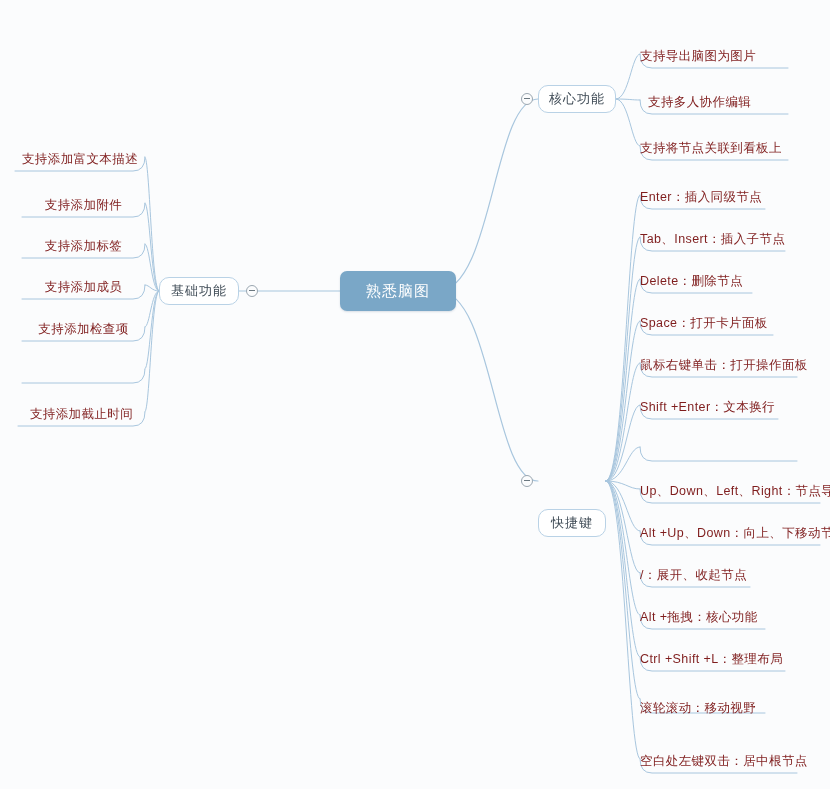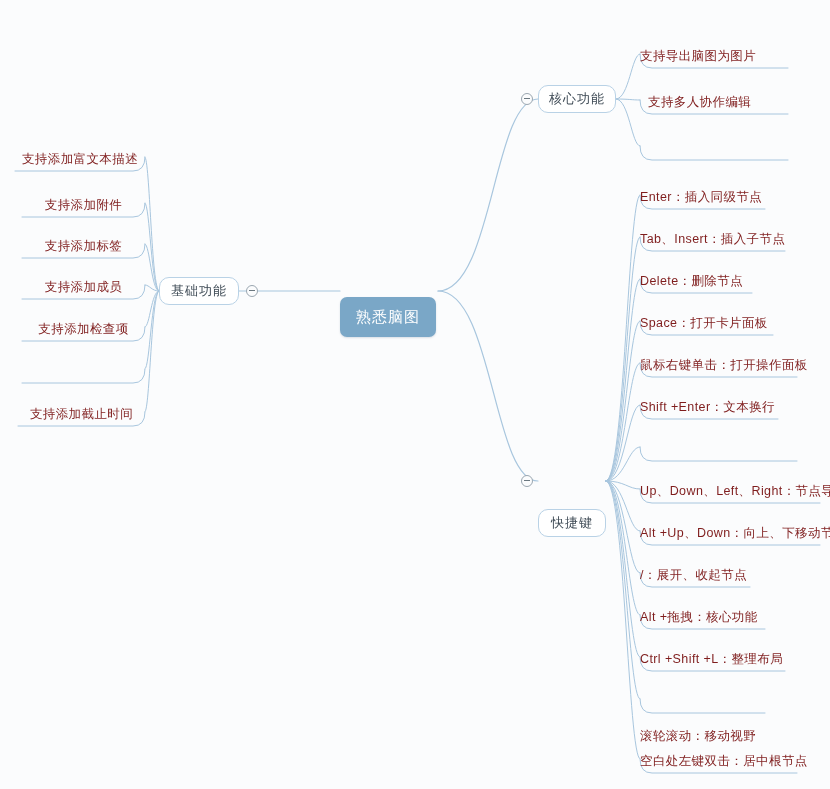--- a/index.html
+++ b/index.html
@@ -138,25 +138,26 @@
       <path d="M 606 481 C 624.7 481, 628.1 573, 640 573" fill="none" stroke="#a8c6de" stroke-width="1" stroke-linecap="round"></path>
       <path d="M 765 629 L 652 629 Q 640 629, 640 615" fill="none" stroke="#a8c6de" stroke-width="1" stroke-linecap="round"></path>
       <path d="M 606 481 C 624.7 481, 628.1 615, 640 615" fill="none" stroke="#a8c6de" stroke-width="1" stroke-linecap="round"></path>
       <path d="M 785 671 L 652 671 Q 640 671, 640 657" fill="none" stroke="#a8c6de" stroke-width="1" stroke-linecap="round"></path>
       <path d="M 606 481 C 624.7 481, 628.1 657, 640 657" fill="none" stroke="#a8c6de" stroke-width="1" stroke-linecap="round"></path>
       <path d="M 765 713 L 652 713 Q 640 713, 640 699" fill="none" stroke="#a8c6de" stroke-width="1" stroke-linecap="round"></path>
       <path d="M 606 481 C 624.7 481, 628.1 699, 640 699" fill="none" stroke="#a8c6de" stroke-width="1" stroke-linecap="round"></path>
       <path d="M 797 773 L 652 773 Q 640 773, 640 759" fill="none" stroke="#a8c6de" stroke-width="1" stroke-linecap="round"></path>
       <path d="M 606 481 C 624.7 481, 628.1 759, 640 759" fill="none" stroke="#a8c6de" stroke-width="1" stroke-linecap="round"></path>
     </svg>
-<div class="node root-node" style="left: 340px; top: 271px; width: 96px; height: 40px; margin-top: 26px;">熟悉脑图</div>
+<div class="node root-node" style="left: 340px; top: 271px; width: 116px; height: 40px;">熟悉脑图</div>
     <div class="node branch-node" style="left: 538px; top: 85px; width: 78px; height: 28px;">核心功能</div>
     <div class="toggle" style="left: 521px; top: 93px;"></div>
     <div class="node leaf-node align-left" style="left: 640px; top: 40px; width: 148px; height: 28px;">支持导出脑图为图片</div>
     <div class="node leaf-node align-left" style="left: 640px; top: 86px; width: 148px; height: 28px; margin-left: 8px;">支持多人协作编辑</div>
+    <div class="node leaf-node align-left" style="left: 640px; top: 132px; width: 148px; height: 28px;">支持将节点关联到看板上</div>
     <div class="node branch-node" style="left: 159px; top: 277px; width: 80px; height: 28px;">基础功能</div>
     <div class="toggle" style="left: 246px; top: 285px;"></div>
     <div class="node leaf-node" style="left: 15px; top: 143px; width: 130px; height: 28px;">支持添加富文本描述</div>
     <div class="node leaf-node" style="left: 22px; top: 189px; width: 123px; height: 28px;">支持添加附件</div>
     <div class="node leaf-node" style="left: 22px; top: 230px; width: 123px; height: 28px;">支持添加标签</div>
     <div class="node leaf-node" style="left: 22px; top: 271px; width: 123px; height: 28px;">支持添加成员</div>
     <div class="node leaf-node" style="left: 22px; top: 313px; width: 123px; height: 28px;">支持添加检查项</div>
     <div class="node leaf-node" style="left: 18px; top: 398px; width: 127px; height: 28px;">支持添加截止时间</div>
     <div class="node branch-node" style="left: 538px; top: 467px; width: 68px; height: 28px; margin-top: 42px;">快捷键</div>
     <div class="toggle" style="left: 521px; top: 475px;"></div>
@@ -164,15 +165,15 @@
     <div class="node leaf-node align-left" style="left: 640px; top: 223px; width: 145px; height: 28px;">Tab、Insert：插入子节点</div>
     <div class="node leaf-node align-left" style="left: 640px; top: 265px; width: 112px; height: 28px;">Delete：删除节点</div>
     <div class="node leaf-node align-left" style="left: 640px; top: 307px; width: 133px; height: 28px; text-align: right;">Space：打开卡片面板</div>
     <div class="node leaf-node align-left" style="left: 640px; top: 349px; width: 157px; height: 28px;">鼠标右键单击：打开操作面板</div>
     <div class="node leaf-node align-left" style="left: 640px; top: 391px; width: 138px; height: 28px;">Shift +Enter：文本换行</div>
     <div class="node leaf-node align-left" style="left: 640px; top: 475px; width: 180px; height: 28px;">Up、Down、Left、Right：节点导航</div>
     <div class="node leaf-node align-left" style="left: 640px; top: 517px; width: 180px; height: 28px;">Alt +Up、Down：向上、下移动节点</div>
     <div class="node leaf-node align-left" style="left: 640px; top: 559px; width: 110px; height: 28px;">/：展开、收起节点</div>
     <div class="node leaf-node align-left" style="left: 640px; top: 601px; width: 125px; height: 28px;">Alt +拖拽：核心功能</div>
     <div class="node leaf-node align-left" style="left: 640px; top: 643px; width: 145px; height: 28px;">Ctrl +Shift +L：整理布局</div>
-    <div class="node leaf-node align-left" style="left: 640px; top: 720px; width: 125px; height: 28px;">滚轮滚动：移动视野</div>
+    <div class="node leaf-node align-left" style="left: 640px; top: 692px; width: 125px; height: 28px;">滚轮滚动：移动视野</div>
     <div class="node leaf-node align-left" style="left: 640px; top: 745px; width: 157px; height: 28px;">空白处左键双击：居中根节点</div>
   </div>
 
 </body></html>

